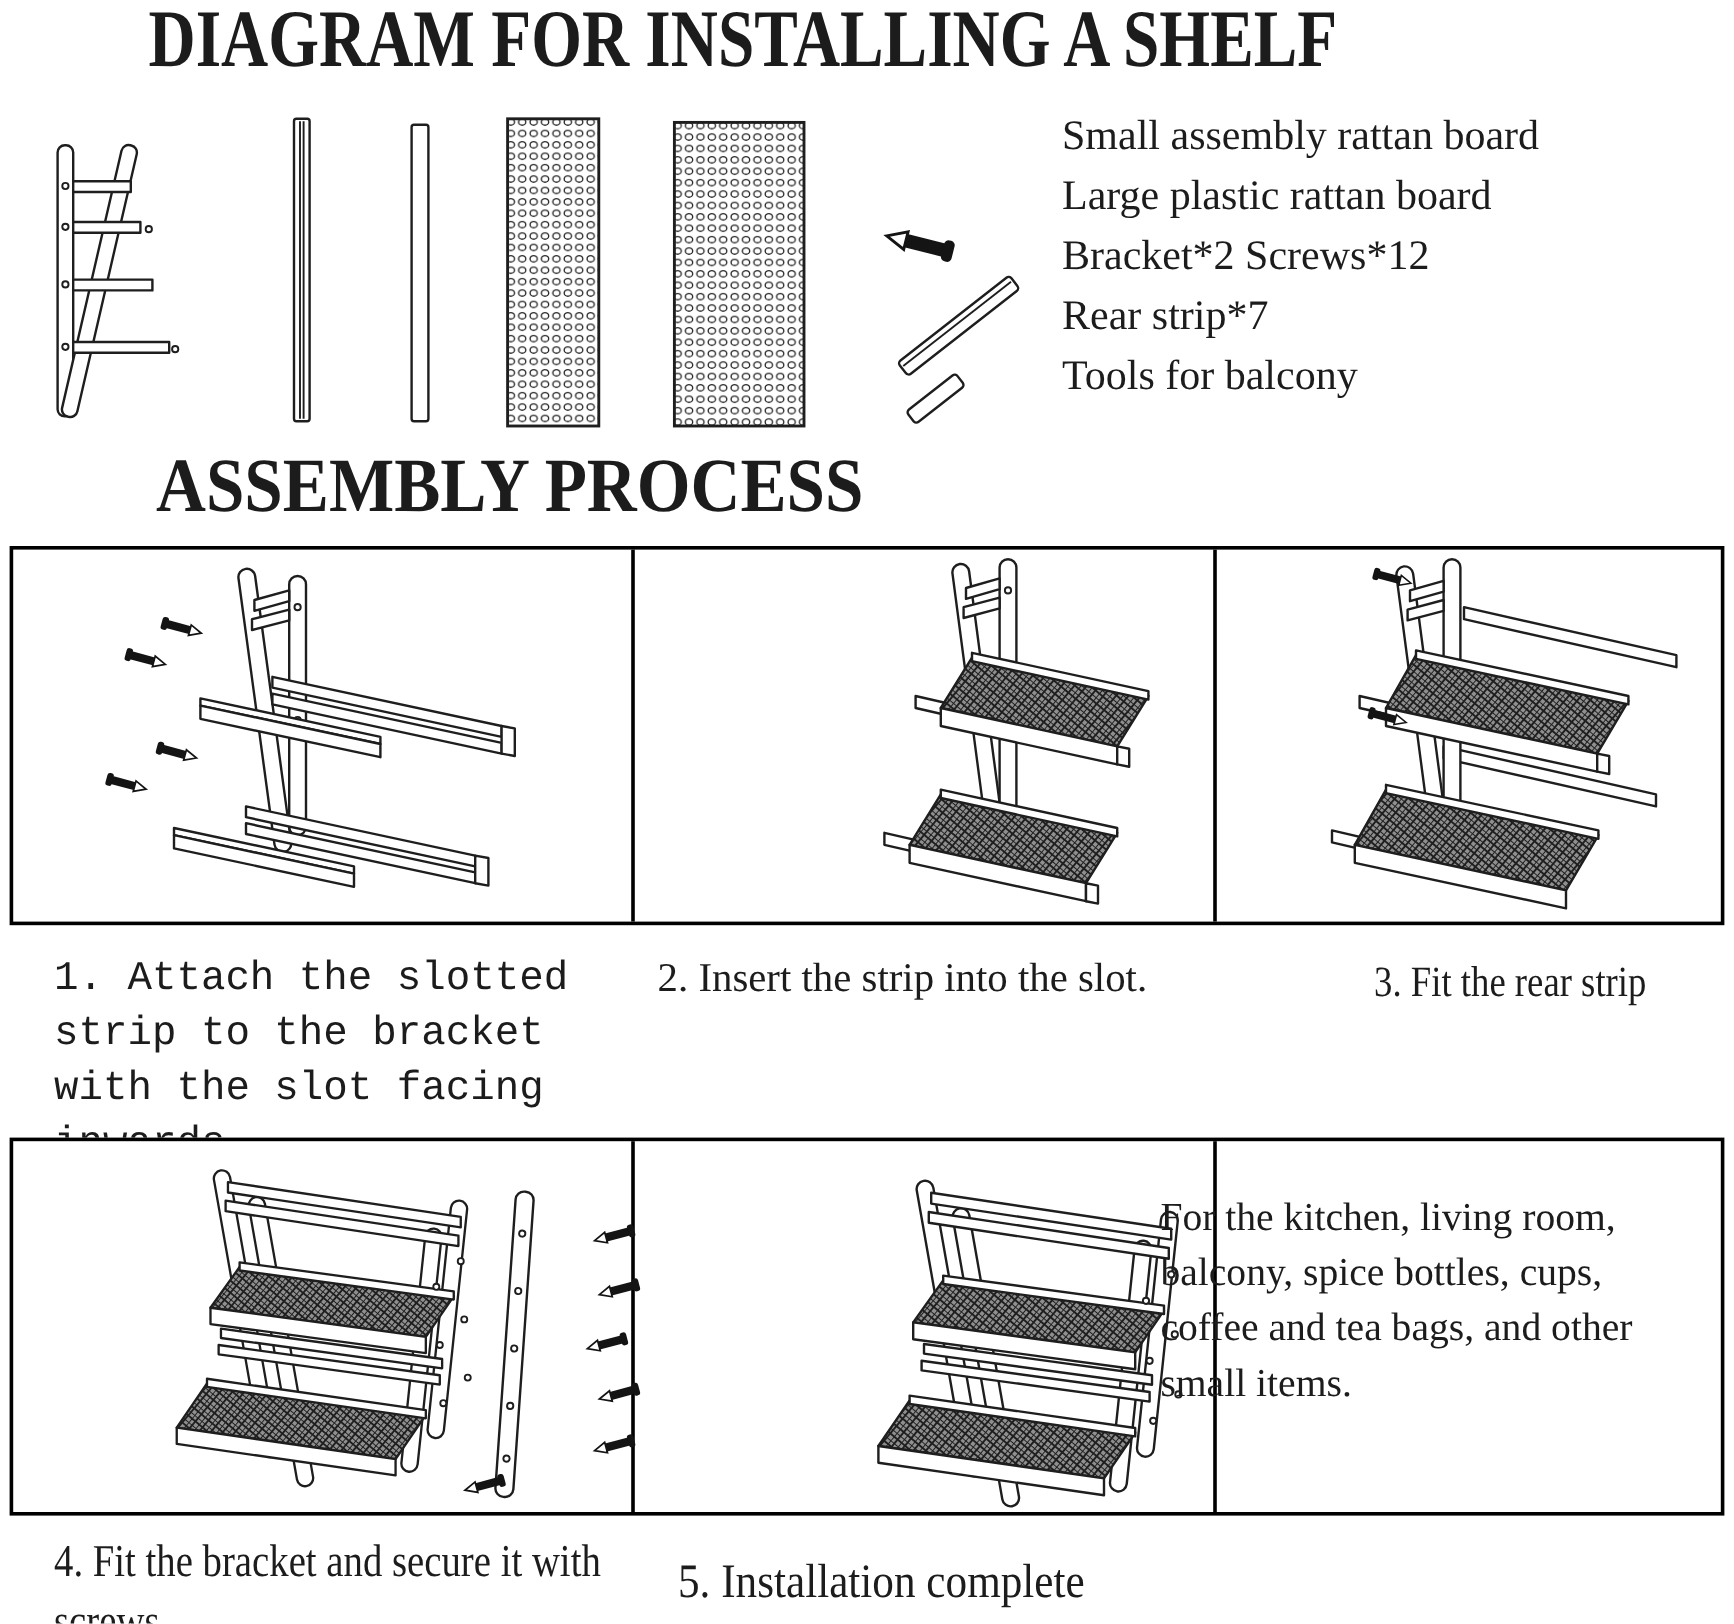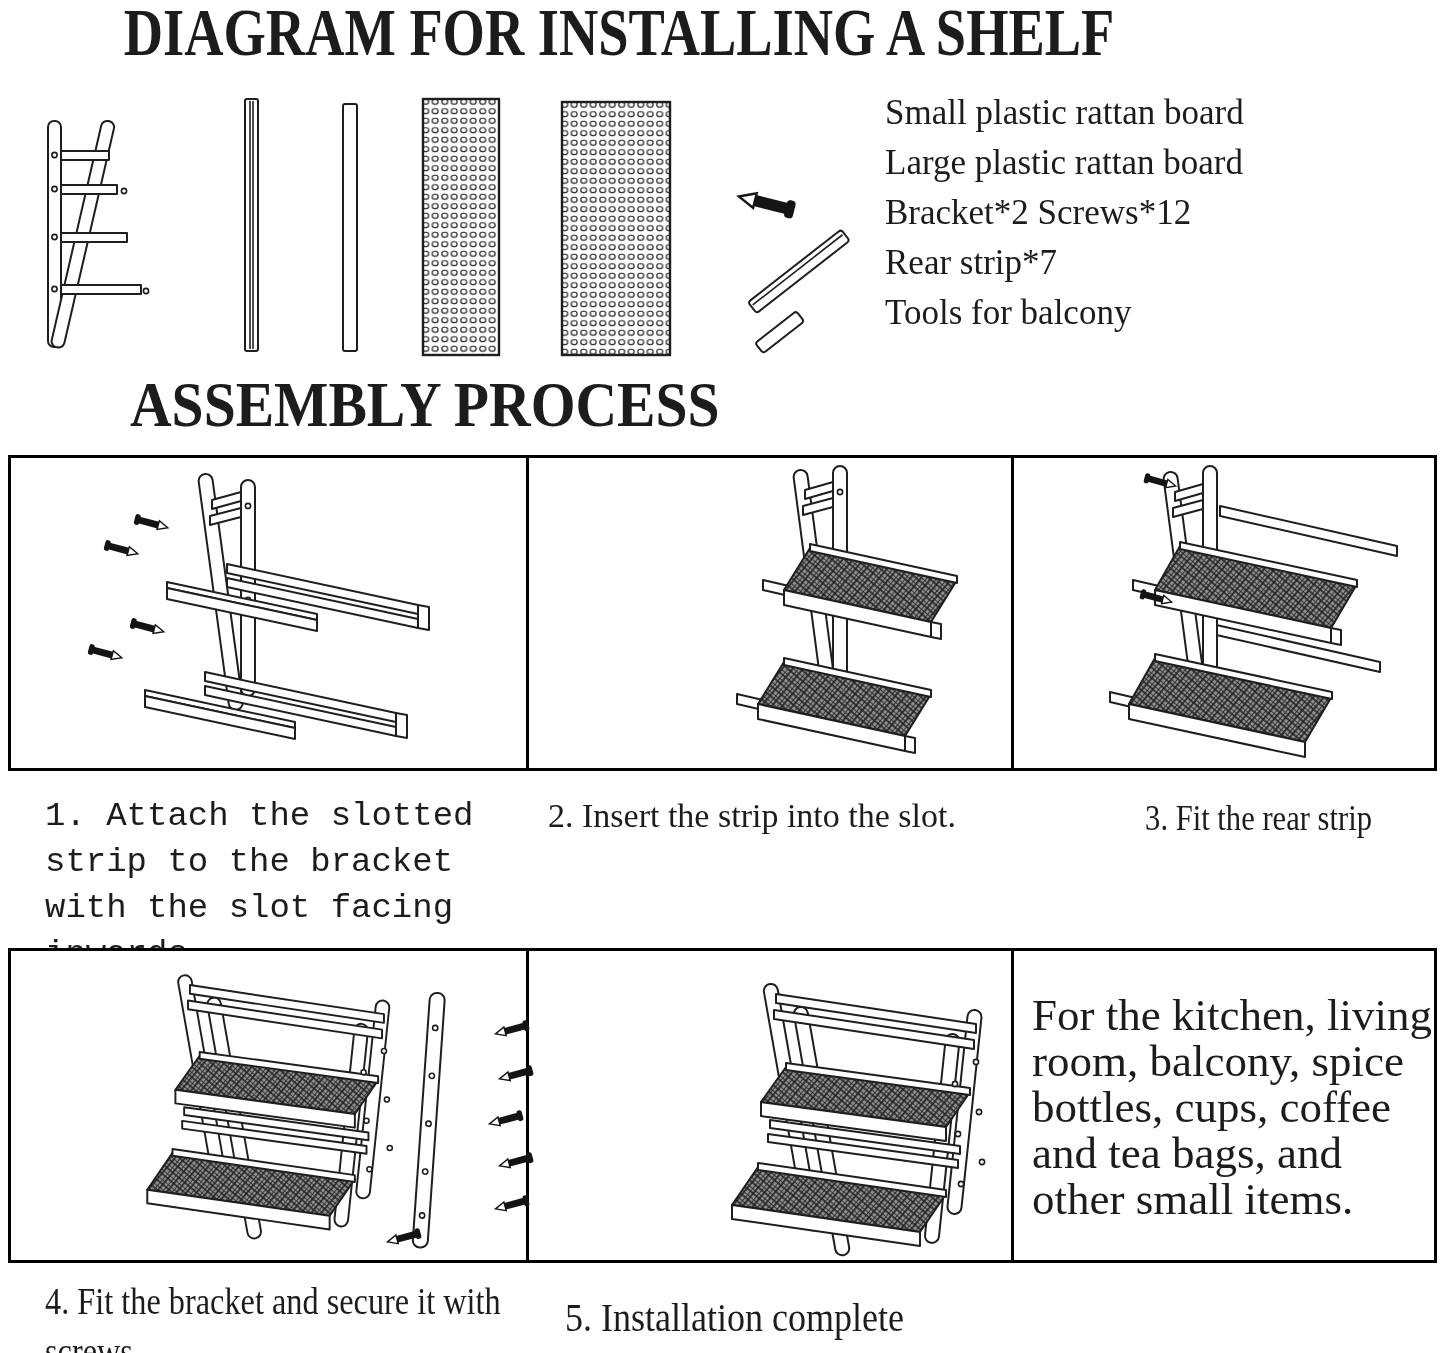--- a/index.html
+++ b/index.html
@@ -24,22 +24,22 @@
   }
   .box{
     position:absolute;left:8px;width:1429px;border:3px solid #000;box-sizing:border-box;background:#fff;
   }
   .box .divider{position:absolute;top:0;bottom:0;width:3px;background:#000;}
   .caption{
     position:absolute;margin:0;font-size:34px;line-height:46px;
   }
   .caption .squeeze{display:inline-block;transform:scaleX(0.85);transform-origin:0 0;width:100%;}
   .note{
-    position:absolute;top:992px;left:1032px;width:408px;margin:0;
-    font-size:45px;line-height:46px;
+    position:absolute;top:992px;left:967px;width:408px;margin:0;
+    font-size:33px;line-height:46px;
   }
   svg{display:block;overflow:visible;}
   svg .ln{fill:#ffffff;stroke:#1e1e1e;stroke-width:2;stroke-linejoin:round;}
   svg .ln-thin{fill:none;stroke:#1e1e1e;stroke-width:1.6;}
   svg .mesh{fill:url(#meshPat);stroke:#1e1e1e;stroke-width:2;stroke-linejoin:round;}
   svg .hole{fill:#ffffff;stroke:#1e1e1e;stroke-width:1.6;}
 </style>
 </head>
 <body>
 
@@ -132,21 +132,21 @@
   <g transform="rotate(52 102 10)">
     <rect class="ln" x="96" y="4" width="14" height="118" rx="3"></rect>
     <line class="ln-thin" x1="101" y1="6" x2="101" y2="120"></line>
   </g>
   <g transform="rotate(-38 52 98)">
     <rect class="ln" x="14" y="90" width="52" height="13" rx="3"></rect>
   </g>
 </svg>
 
 <ul class="abs parts-list">
-  <li>Small plastic rattan board</li>
+  <li>Small assembly rattan board</li>
   <li>Large plastic rattan board</li>
   <li>Bracket*2  Screws*12</li>
   <li>Rear strip*7</li>
   <li>Tools for balcony</li>
 </ul>
 
 <h2 class="abs assembly"><span class="squeeze">ASSEMBLY PROCESS</span></h2>
 
 <div class="box" style="top:455px;height:316px;">
   <div class="divider" style="left:515px;"></div>

